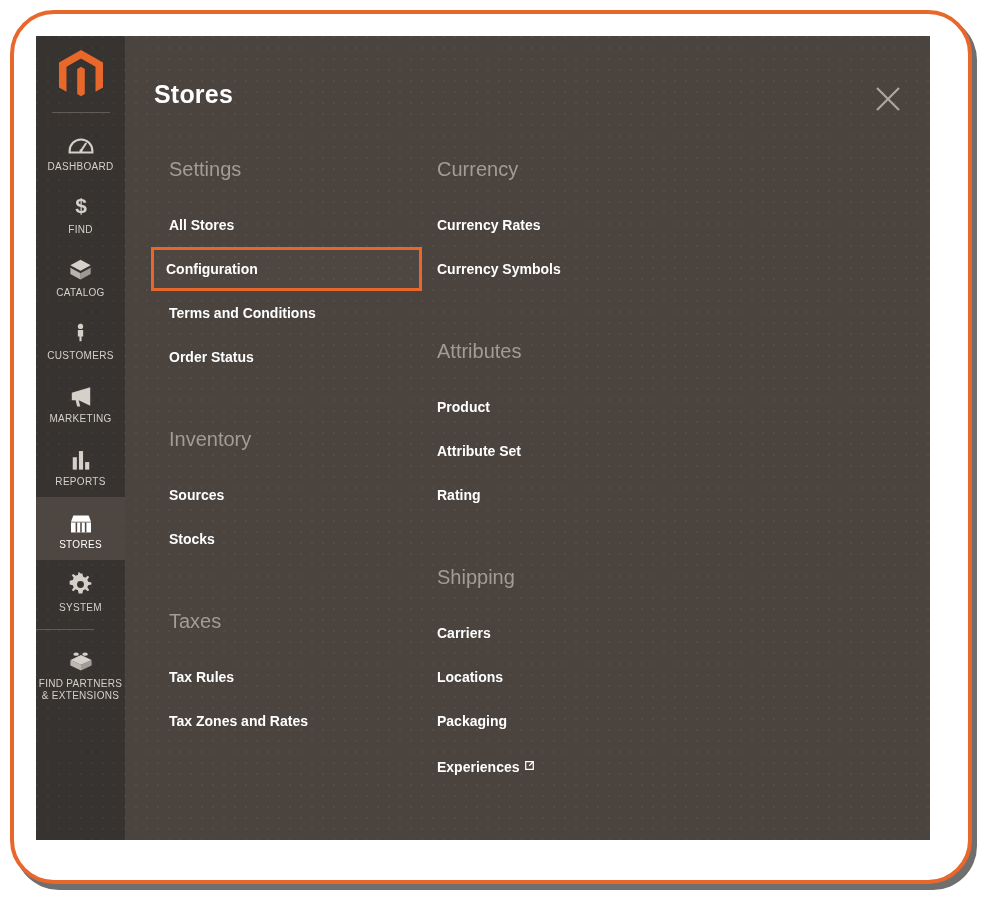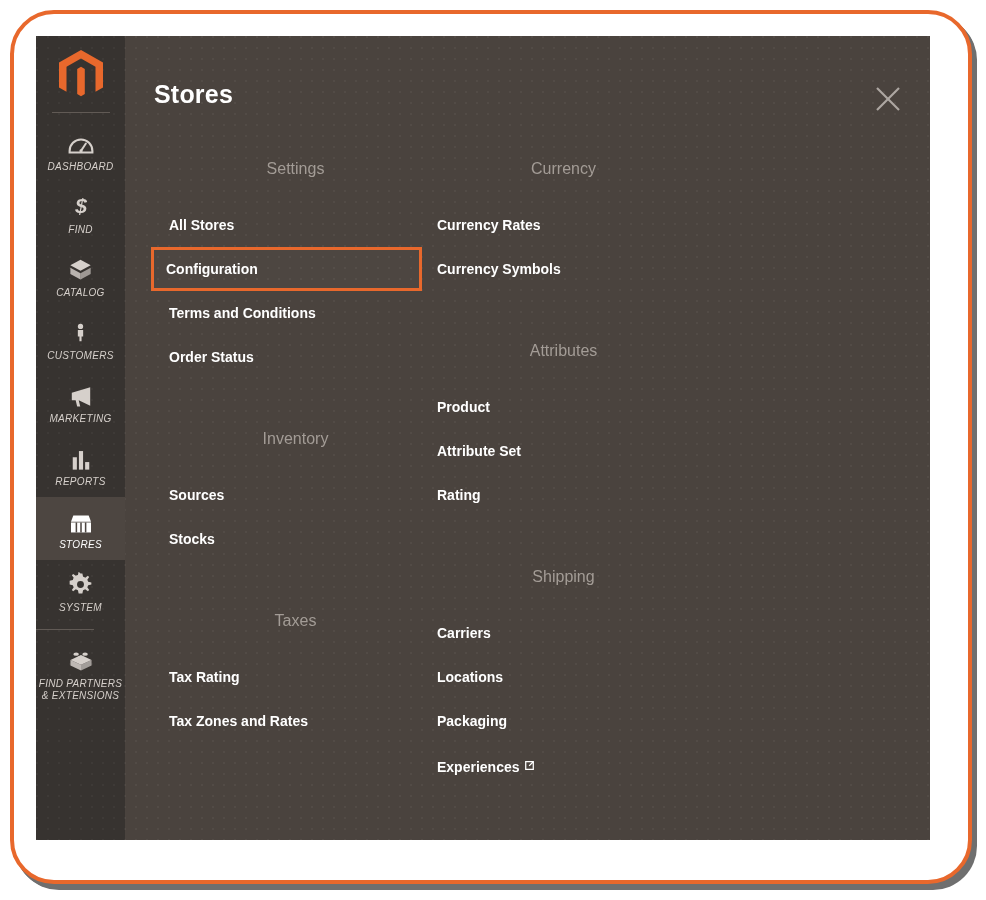--- a/index.html
+++ b/index.html
@@ -83,21 +83,20 @@
   .nav-item {
     width: 89px;
     padding: 11px 2px 9px 2px;
     box-sizing: border-box;
     display: flex;
     flex-direction: column;
     align-items: center;
     justify-content: center;
     cursor: pointer;
     text-decoration: none;
-    font-style: italic;
   }
   .nav-item.active {
     background-color: #4d4641;
   }
   .nav-icon {
     height: 26px;
     display: flex;
     align-items: flex-end;
     justify-content: center;
     margin-bottom: 5px;
@@ -150,27 +149,26 @@
   }
   .col {
     width: 268px;
     flex: 0 0 268px;
     position: relative;
   }
 
   .group { margin-bottom: 0; }
   .group-title {
     color: #a39c96;
-    font-size: 16px;
+    font-size: 20px;
     padding: 0 0 0 15px;
     margin: 0;
     height: 24px;
     line-height: 24px;
     font-weight: normal;
-    text-align: center;
   }
   .group-items { padding-top: 0; }
   .menu-item {
     display: block;
     color: #ffffff;
     font-size: 14px;
     font-weight: bold;
     line-height: 18px;
     padding: 13px 10px 13px 15px;
     box-sizing: border-box;
@@ -333,21 +331,21 @@
             <div class="group-items">
               <a class="menu-item"><span>Sources</span></a>
               <a class="menu-item"><span>Stocks</span></a>
             </div>
           </div>
           <div class="spacer-md"></div>
           <div class="group">
             <div class="group-title">Taxes</div>
             <div class="spacer-sm"></div>
             <div class="group-items">
-              <a class="menu-item"><span>Tax Rating</span></a>
+              <a class="menu-item"><span>Tax Rules</span></a>
               <a class="menu-item"><span>Tax Zones and Rates</span></a>
             </div>
           </div>
         </div>
         <div class="col">
           <div class="group">
             <div class="group-title">Currency</div>
             <div class="spacer-sm"></div>
             <div class="group-items">
               <a class="menu-item"><span>Currency Rates</span></a>

